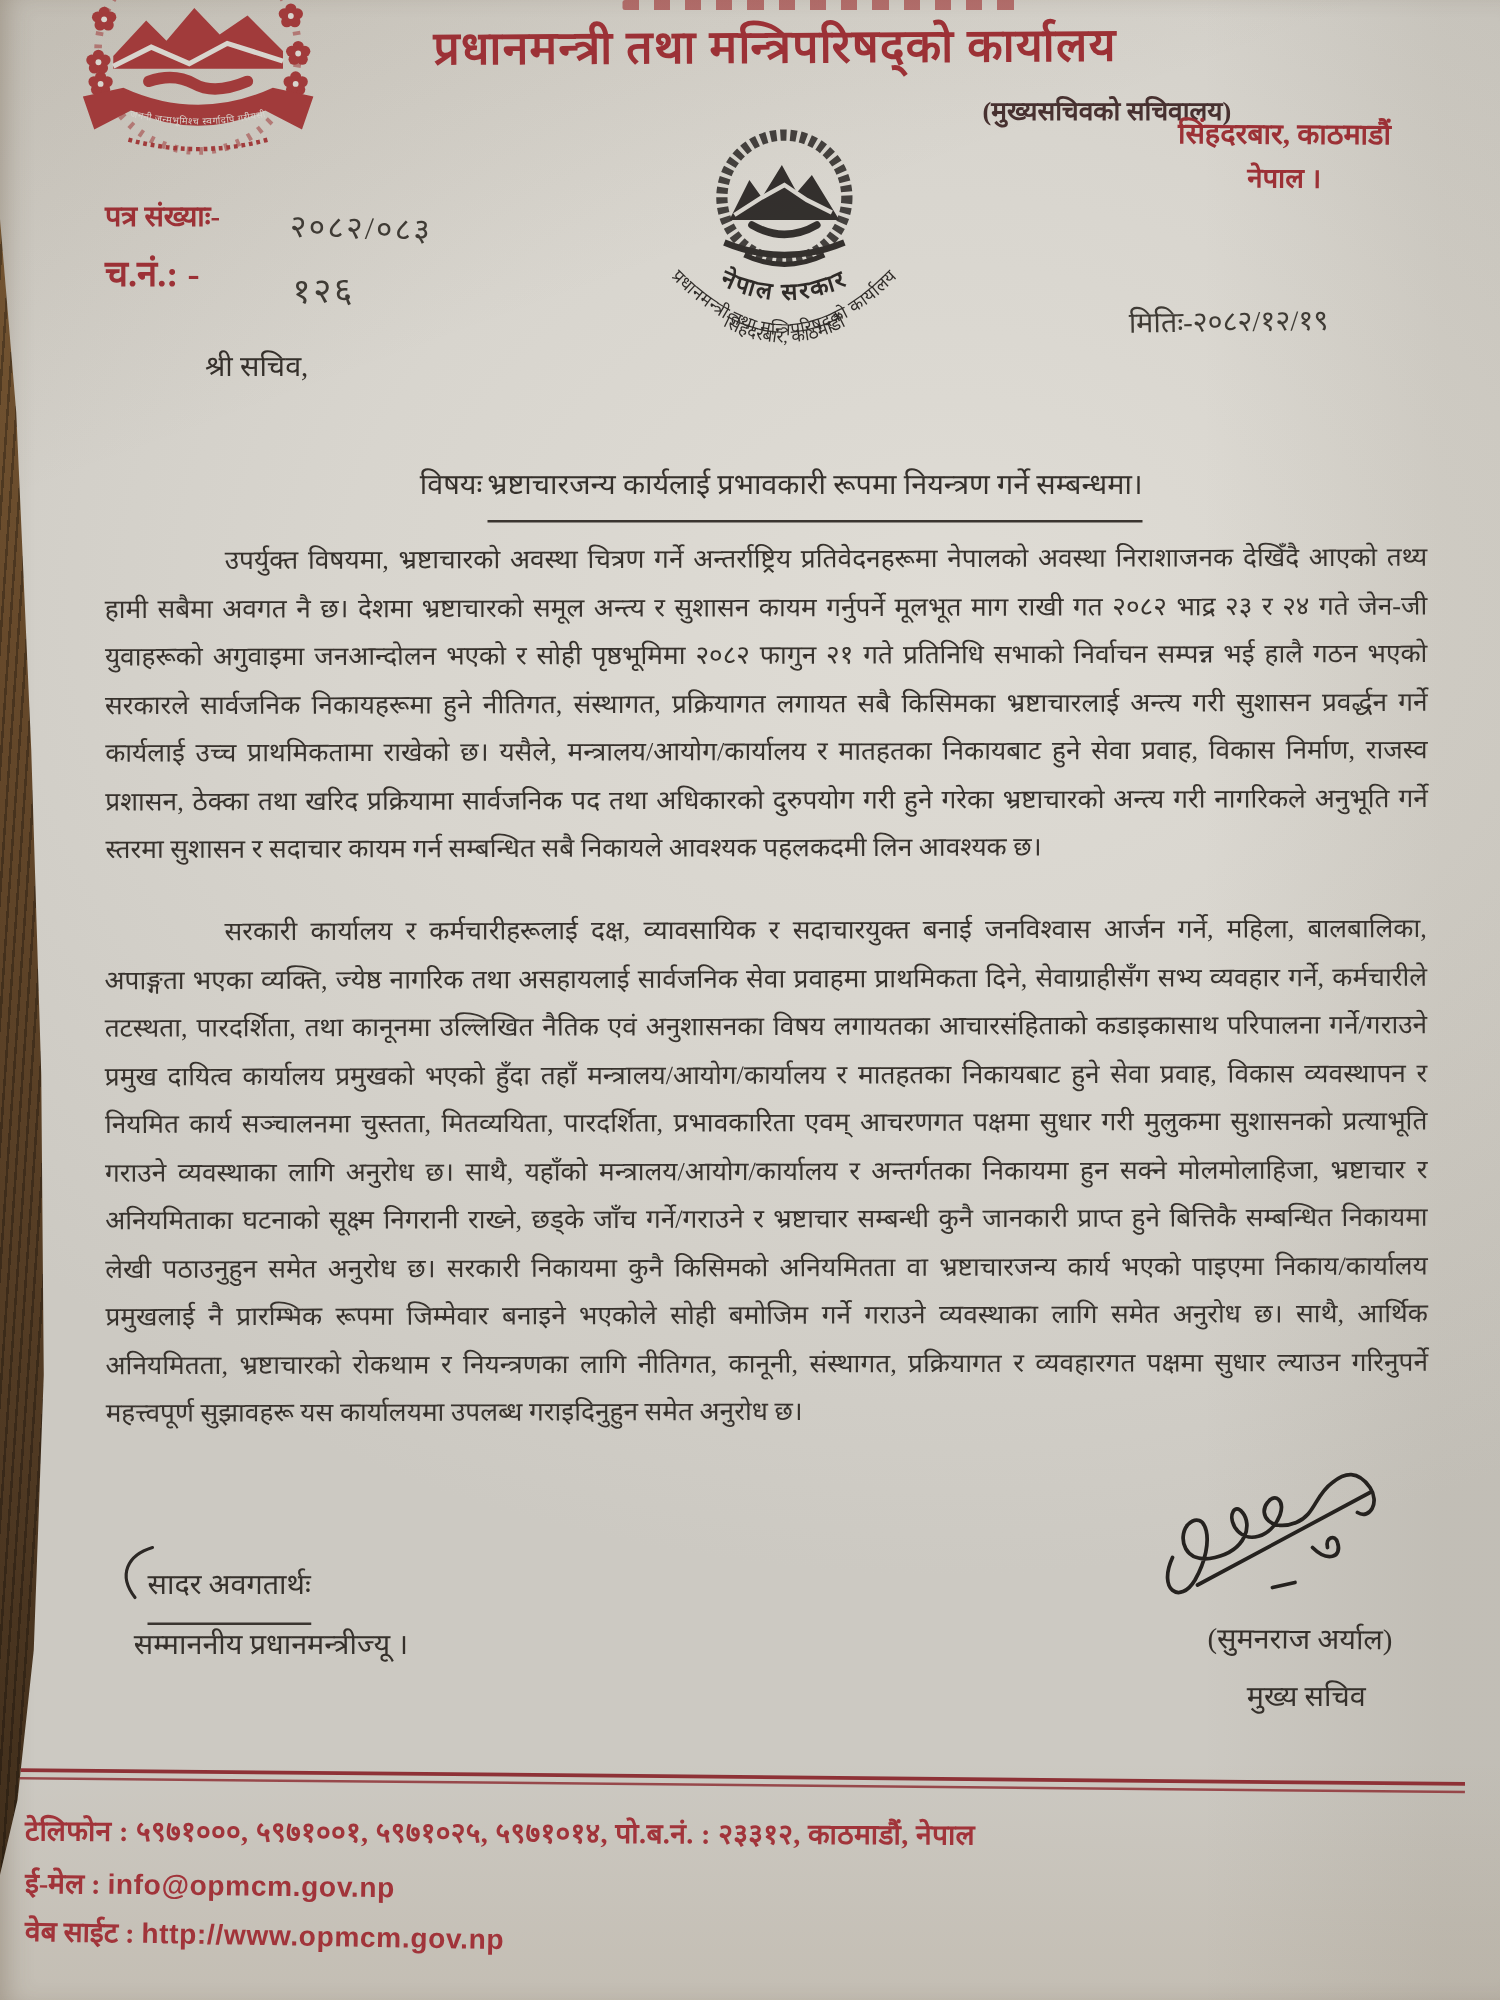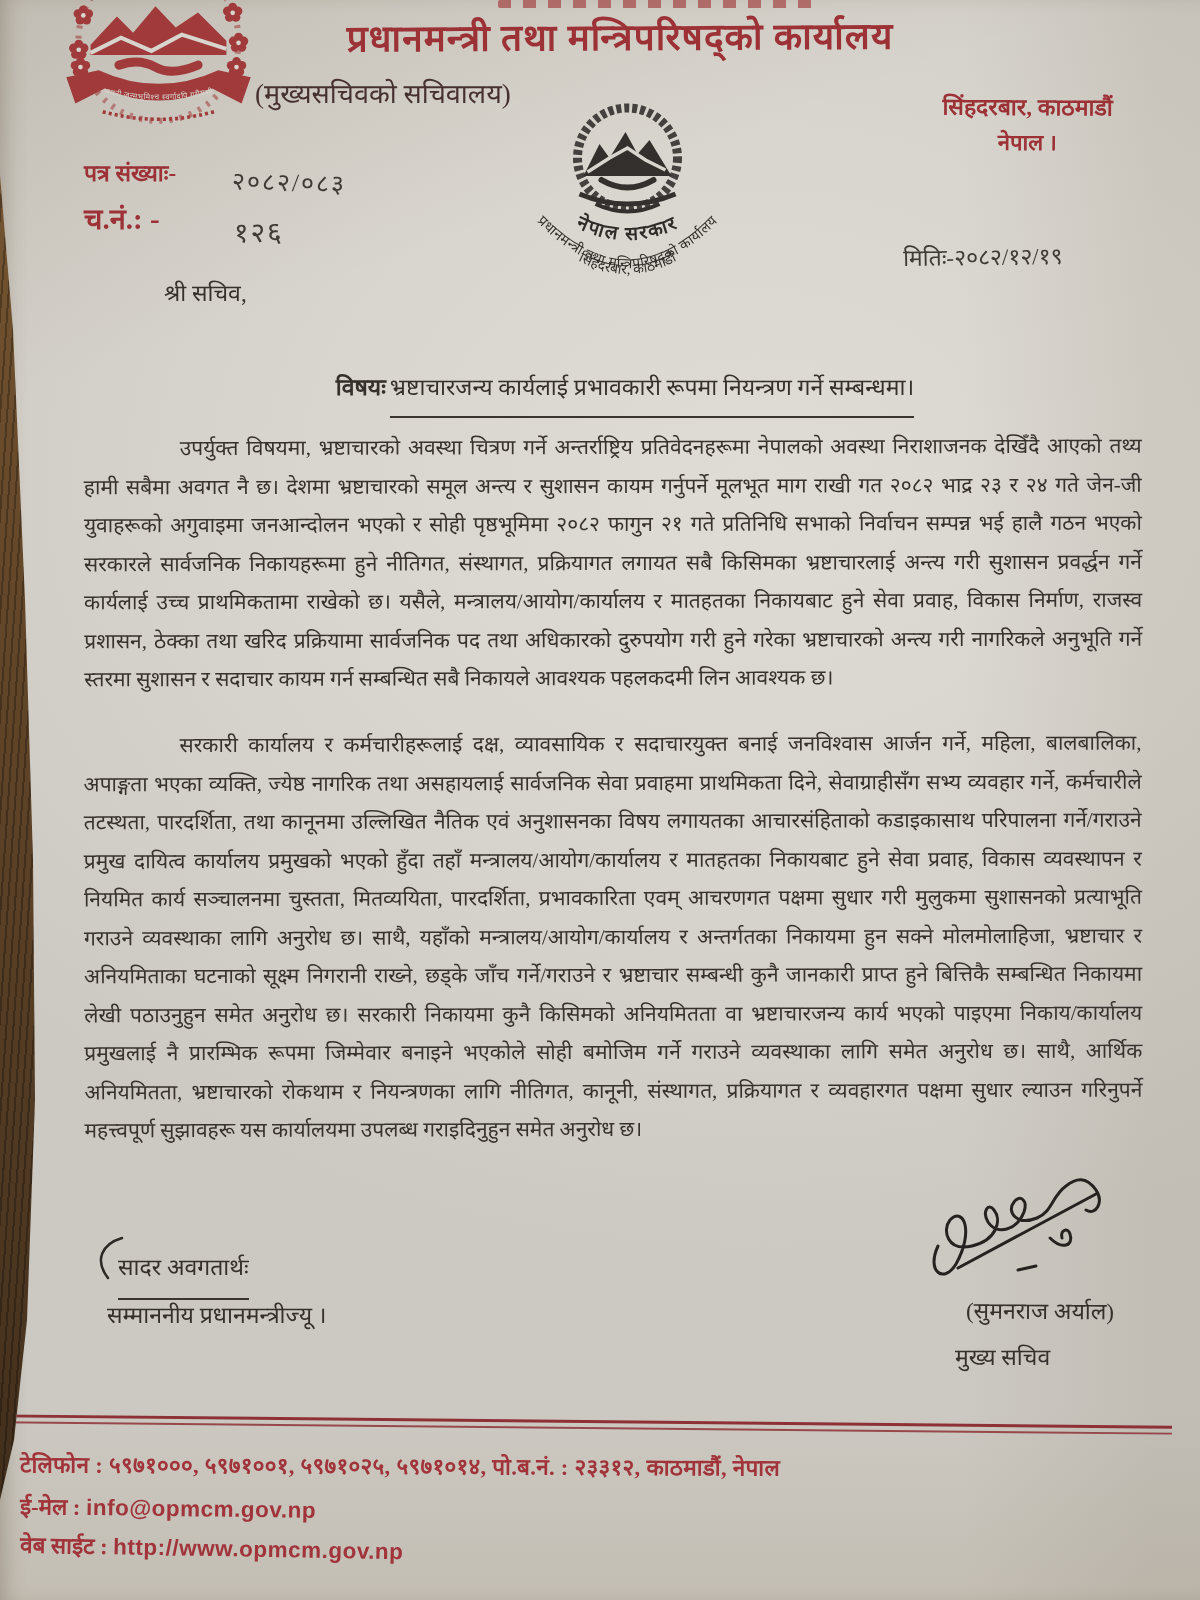--- a/index.html
+++ b/index.html
@@ -31,47 +31,47 @@
   .hand{color:#3f3b35;}
   .ul{border-bottom:2px solid #3a3530;padding-bottom:16px;}
 
   .top-remnant{
     left:498px;top:0;width:320px;height:8px;opacity:.65;border-radius:2px;
     background:repeating-linear-gradient(90deg,#a03a3a 0 13px,rgba(0,0,0,0) 13px 25px);
   }
   .coat{left:50px;top:-18px;width:218px;height:152px;}
   .org-title{left:250px;top:10px;width:740px;text-align:center;
     font-size:37px;letter-spacing:1px;transform:rotate(-.3deg);color:#9c3136;font-weight:bold;}
-  .org-sub{left:255px;top:74px;width:730px;text-align:left;
-    font-size:27px;color:#473130;font-weight:normal;}
+  .org-sub{left:255px;top:74px;width:730px;text-align:right;
+    font-size:21px;color:#473130;font-weight:bold;}
   .addr{left:910px;top:90px;width:235px;text-align:center;transform:rotate(.3deg);}
   .addr .l1{font-size:23px;}
   .addr .l2{font-size:22px;margin-top:4px;}
   .ref-label{left:84px;top:156px;font-size:23px;}
   .ref-value{left:232px;top:164px;font-size:25px;transform:rotate(1.6deg);letter-spacing:2px;}
   .cha-label{left:84px;top:198px;font-size:29px;}
   .cha-value{left:234px;top:212px;font-size:28px;transform:rotate(-1.2deg);letter-spacing:2px;}
   .seal{left:485px;top:96px;width:285px;height:218px;opacity:.92;}
   .date-line{left:903px;top:240px;font-size:23px;transform:rotate(-.8deg);}
   .rcp1{left:164px;top:276px;font-size:23px;}
   .rcp2{left:160px;top:311px;font-size:23px;}
   .subject{left:120px;top:370px;width:1010px;text-align:center;font-size:23px;}
-  .subject .lbl{margin-right:4px;font-weight:bold;}
+  .subject .lbl{margin-right:4px;}
   .bodytext{left:84px;top:428px;width:1058px;}
   .bodytext p{
     margin:0;font-size:21px;line-height:38.5px;text-align:justify;
     text-indent:96px;color:#37322d;transform:rotate(-.15deg);
   }
   .bodytext p + p{margin-top:27px;}
   .flourish{left:92px;top:1236px;width:34px;height:44px;}
   .salutation{left:118px;top:1250px;font-size:23px;text-align:right;}
   .addressee{left:107px;top:1298px;font-size:23px;}
   .signature{left:900px;top:1150px;width:240px;height:160px;}
   .signer-name{left:925px;top:1294px;width:230px;text-align:center;font-size:23px;transform:rotate(.4deg);}
-  .signer-title{left:955px;top:1340px;width:180px;text-align:left;font-size:23px;}
+  .signer-title{left:955px;top:1340px;width:180px;text-align:center;font-size:23px;}
   .footer-sep{left:0;top:1420px;width:1172px;transform:rotate(.55deg);}
   .footer-sep .a{height:3px;background:#8e3136;}
   .footer-sep .b{height:2px;background:#8e3136;margin-top:4px;opacity:.85;}
   .f-red{color:#a1343a;font-weight:bold;}
   .footer-phone{left:20px;top:1450px;font-size:22.5px;transform:rotate(.25deg);letter-spacing:.3px;}
   .footer-email{left:20px;top:1492px;font-size:22.5px;transform:rotate(.7deg);}
   .footer-web{left:20px;top:1532px;font-size:22.5px;transform:rotate(1deg);}
   .latin{font-family:"Liberation Sans","DejaVu Sans",sans-serif;font-weight:bold;letter-spacing:.5px;}
 </style>
 </head>

